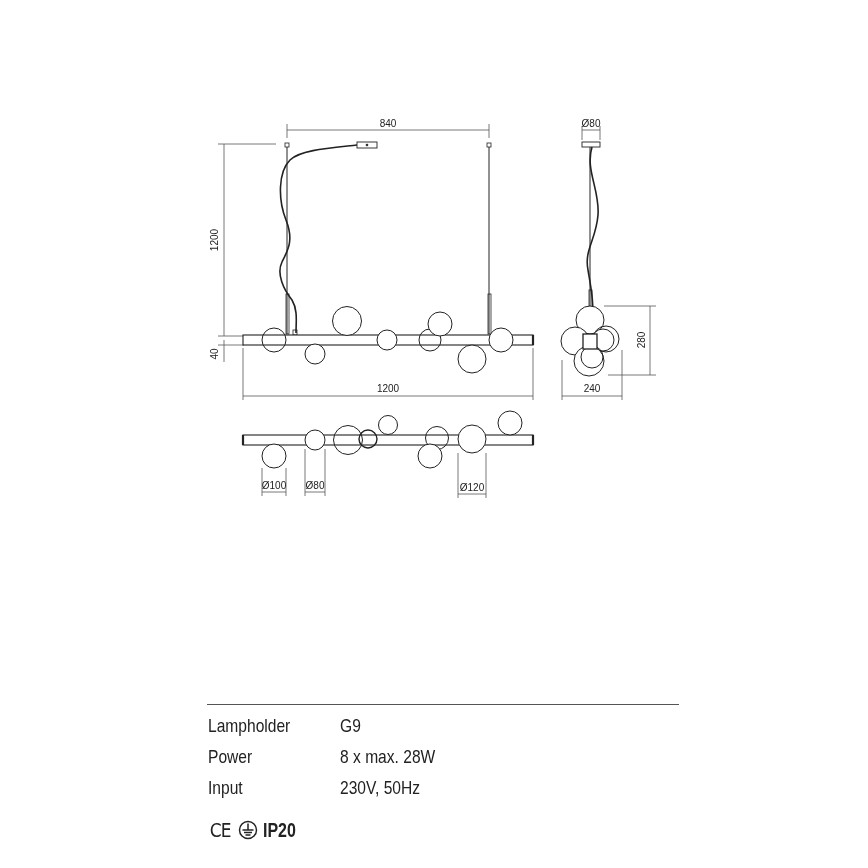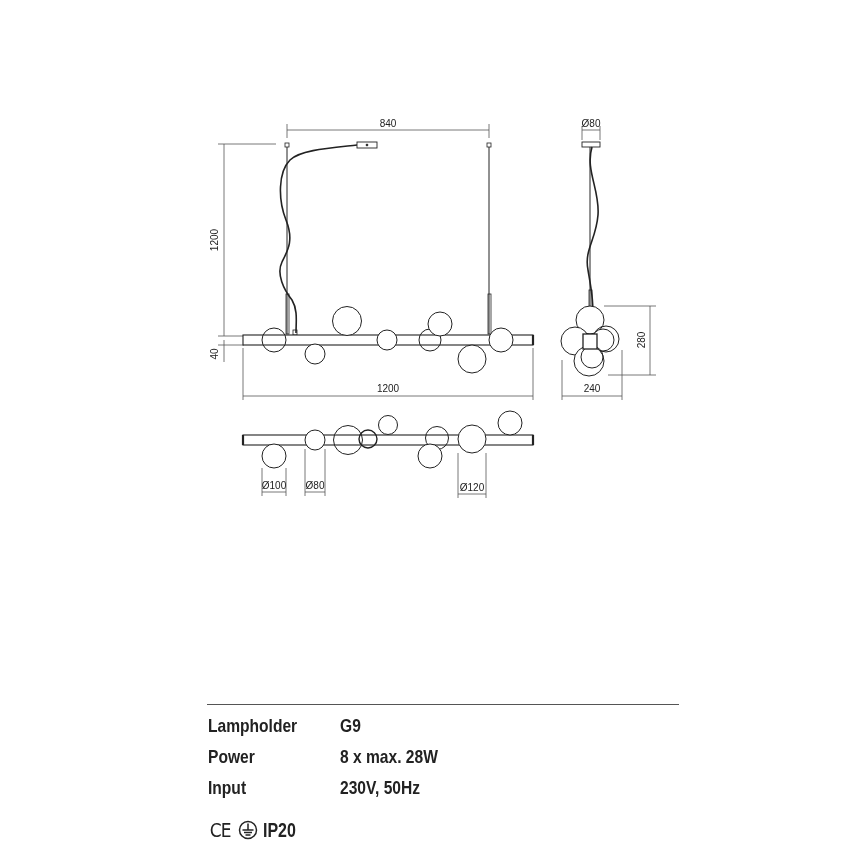--- a/index.html
+++ b/index.html
@@ -1,21 +1,21 @@
 <!DOCTYPE html>
 <html><head>
 <meta charset="utf-8">
 <style>
   html, body { margin:0; padding:0; background:#ffffff; }
   body { width:868px; height:868px; position:relative; overflow:hidden;
          font-family:"Liberation Sans", sans-serif; color:#222; }
   #drawing { position:absolute; left:0; top:0; width:868px; height:620px; }
   .dim-text { font-family:"Liberation Sans", sans-serif; font-size:10px; fill:#222; }
   .spec-rule { position:absolute; left:207px; top:704px; width:472px; height:1px; background:#555; }
-  .spec-table { position:absolute; left:208px; top:710px;font-weight:bold; }
+  .spec-table { position:absolute; left:208px; top:710px; }
   .spec-row { display:flex; height:31px; align-items:center; font-size:19px;
               transform:scaleX(0.82); transform-origin:left center; letter-spacing:0; }
   .spec-label { width:161px; }
   .spec-value { }
   .cert { position:absolute; left:208px; top:818px; display:flex; align-items:center; gap:5px; }
   .cert-ce { font-family:"DejaVu Sans", sans-serif; font-size:20px; font-weight:normal; letter-spacing:-1px; transform:scaleX(0.85); }
   .cert-ip { font-family:"Liberation Sans", sans-serif; font-weight:bold; font-size:20px; transform:scaleX(0.8); transform-origin:left center; }
 </style>
 </head>
 <body>

